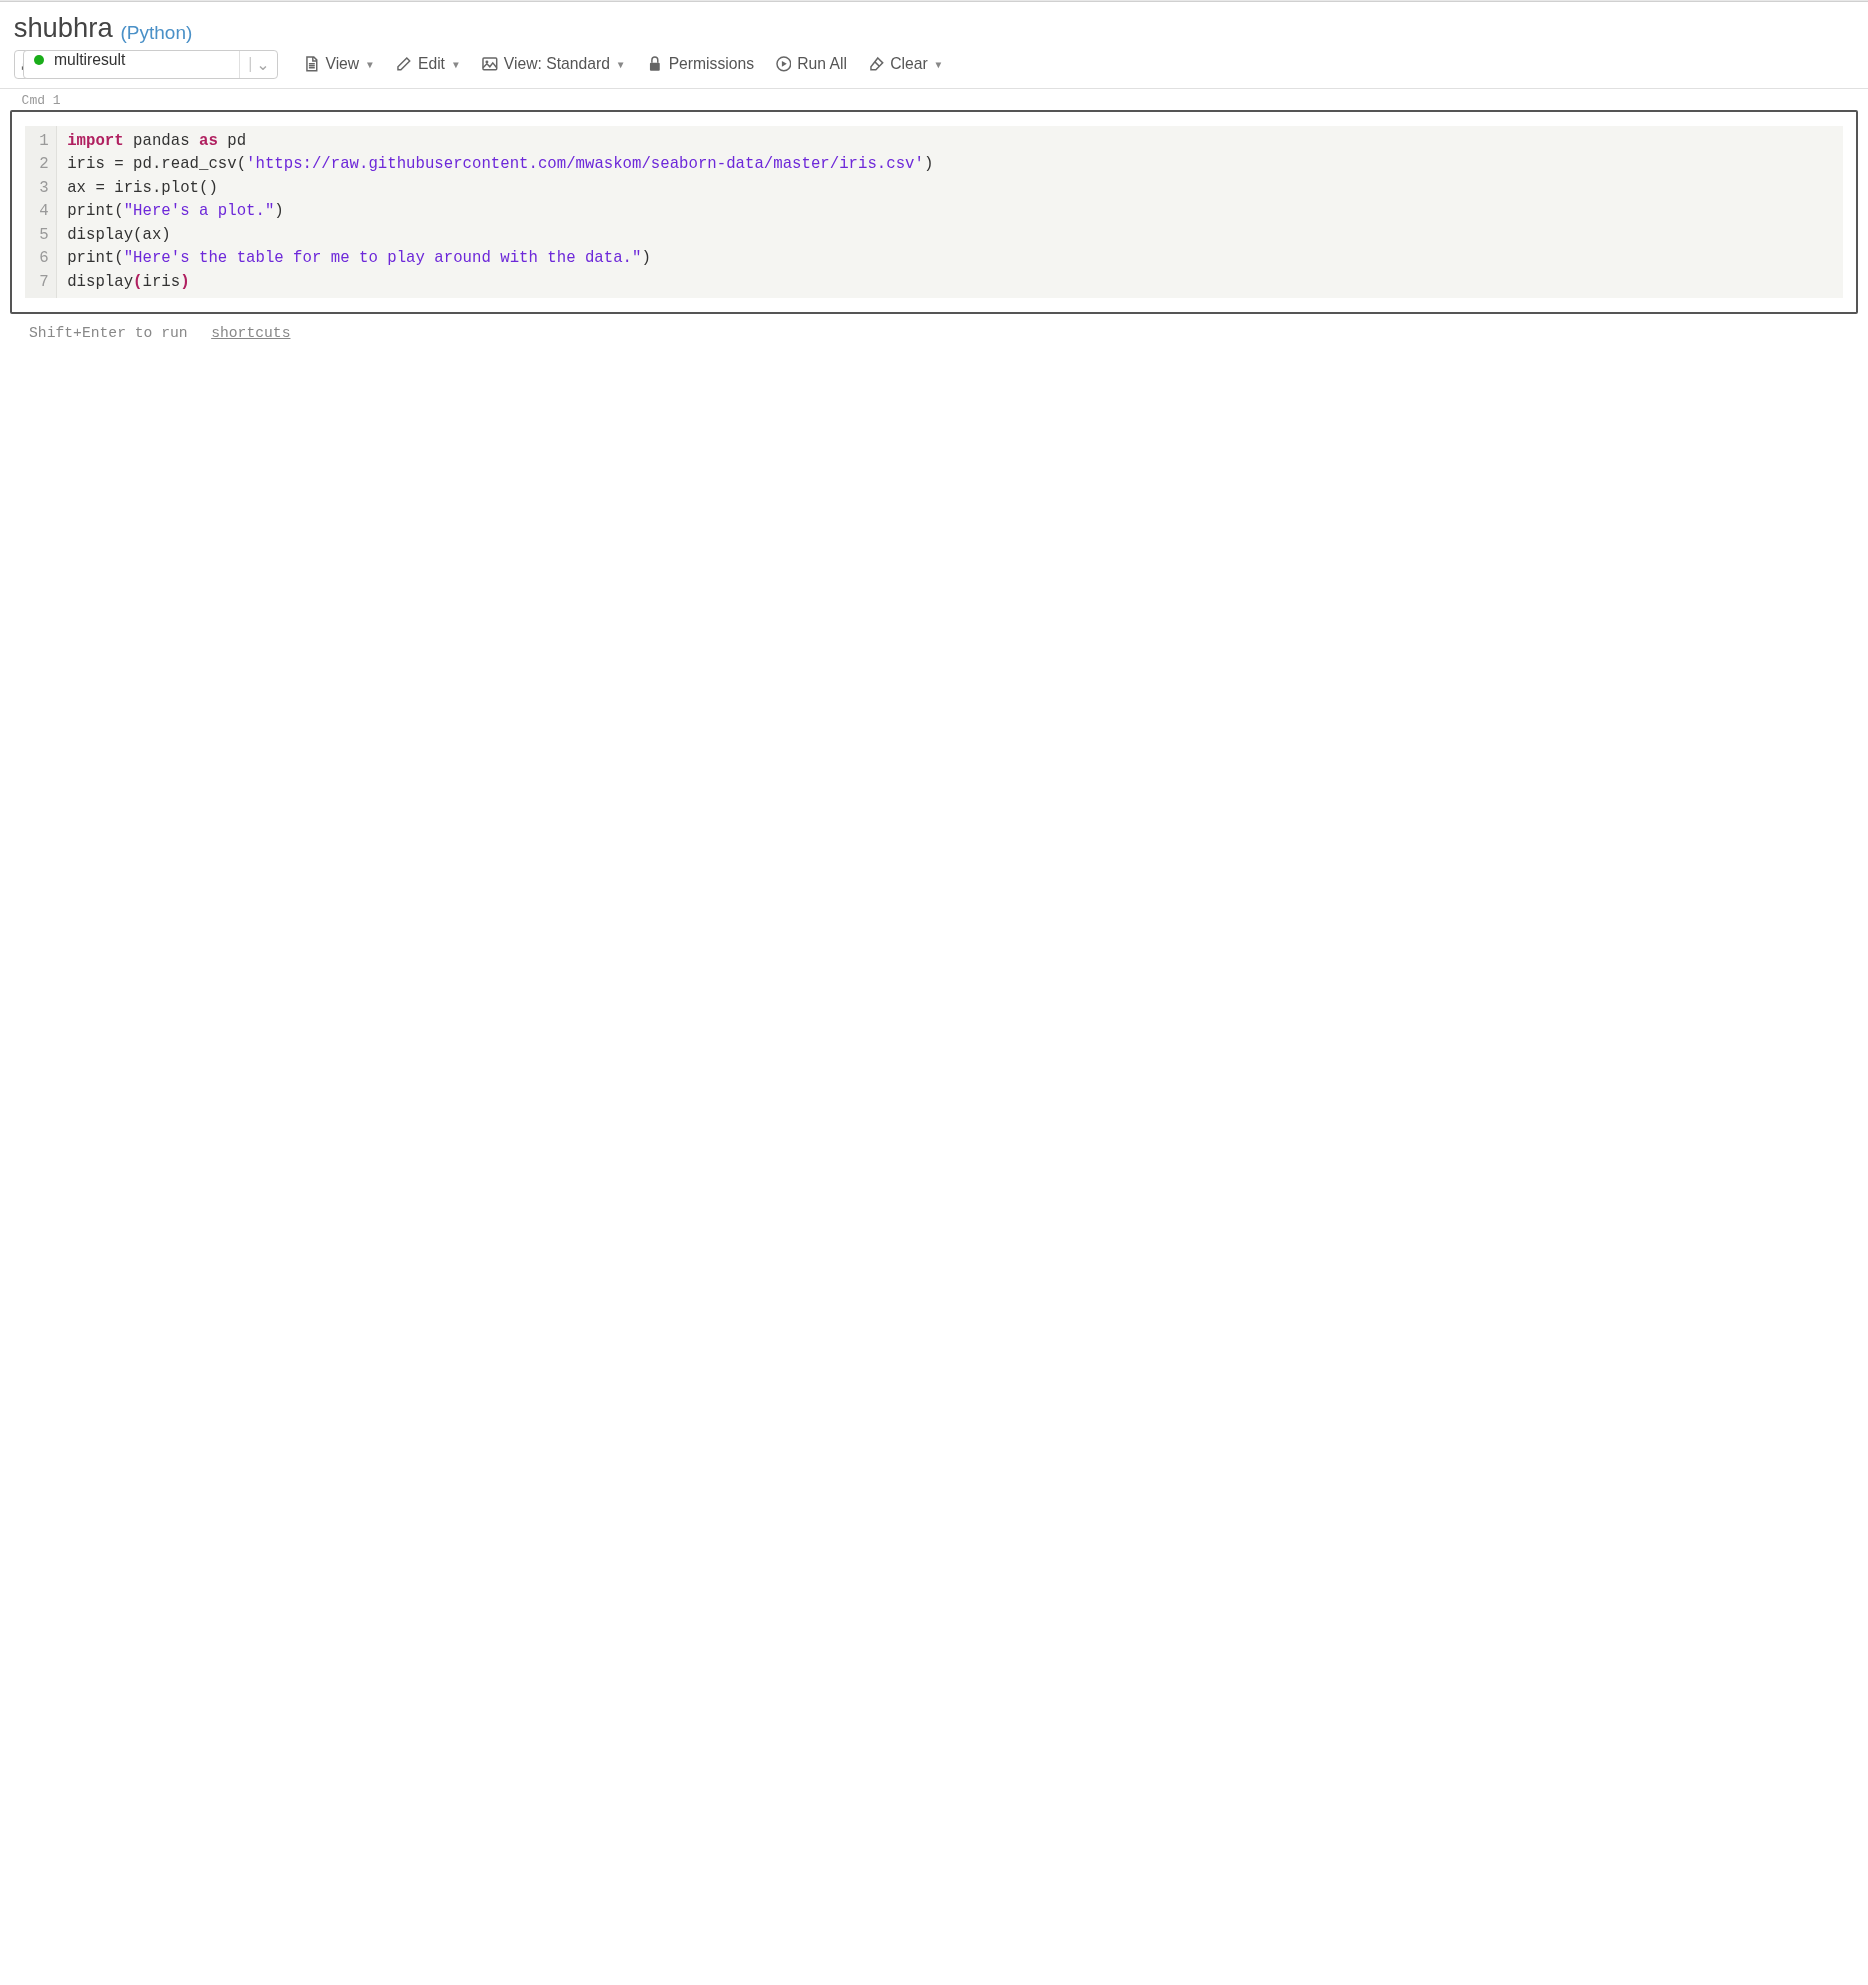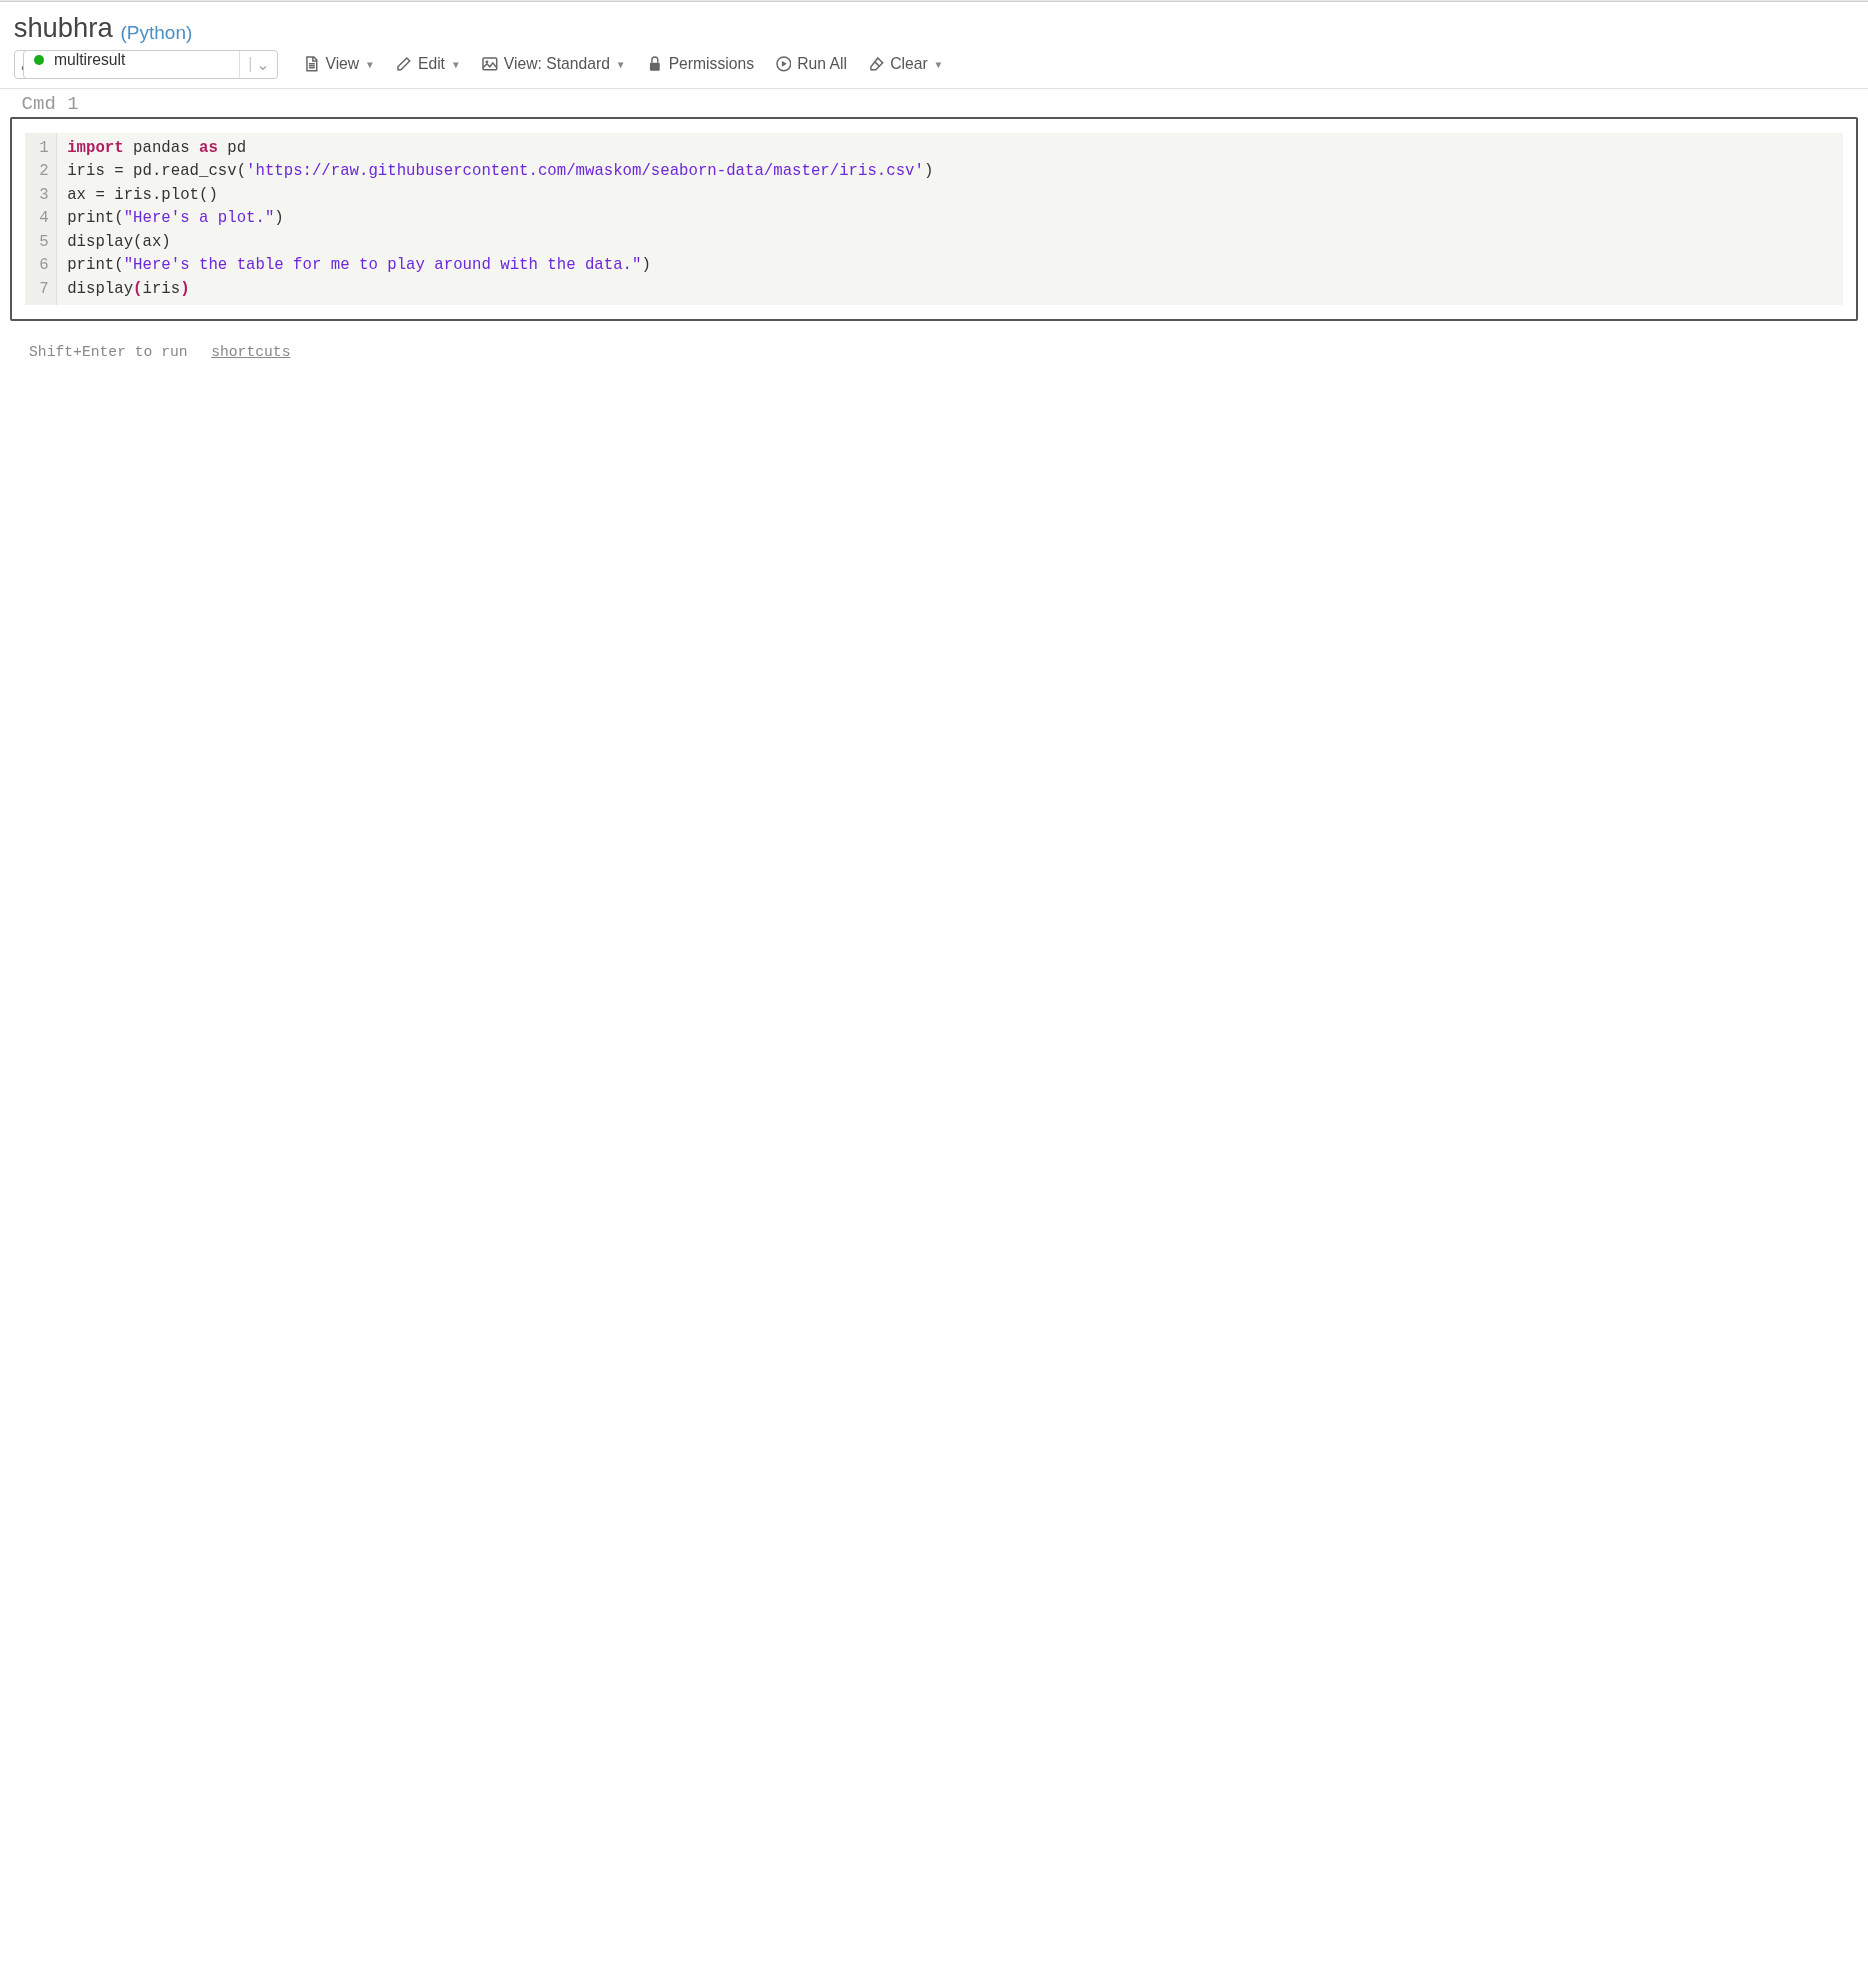--- a/index.html
+++ b/index.html
@@ -107,21 +107,21 @@
     }
     .caret {
       font-size: 9.8px;
       color: #888;
     }
     .cell-container {
       padding: 3.9px 9.8px 0;
     }
     .cmd-label {
       font-family: "Courier New", monospace;
-      font-size: 19px;
+      font-size: 13px;
       color: #999;
       padding: 0 0 2px 11.8px;
     }
     .cell {
       border: 2px solid #555;
       border-radius: 2px;
       background: #fff;
     }
     .code-area {
       display: flex;
@@ -139,21 +139,21 @@
       padding: 3.9px 7.8px 3.9px 13.7px;
       user-select: none;
     }
     .code-lines {
       padding: 3.9px 9.8px;
       white-space: pre;
     }
     .kw { color: #b02060; font-weight: bold; }
     .str { color: #6d28d9; }
     .footer-hint {
-      padding: 23px 29px;
+      padding: 11px 29px;
       font-family: "Courier New", monospace;
       font-size: 14.7px;
       color: #888;
       display: flex;
       gap: 23.5px;
     }
     .shortcuts-link {
       text-decoration: underline;
       color: #888;
       cursor: pointer;

